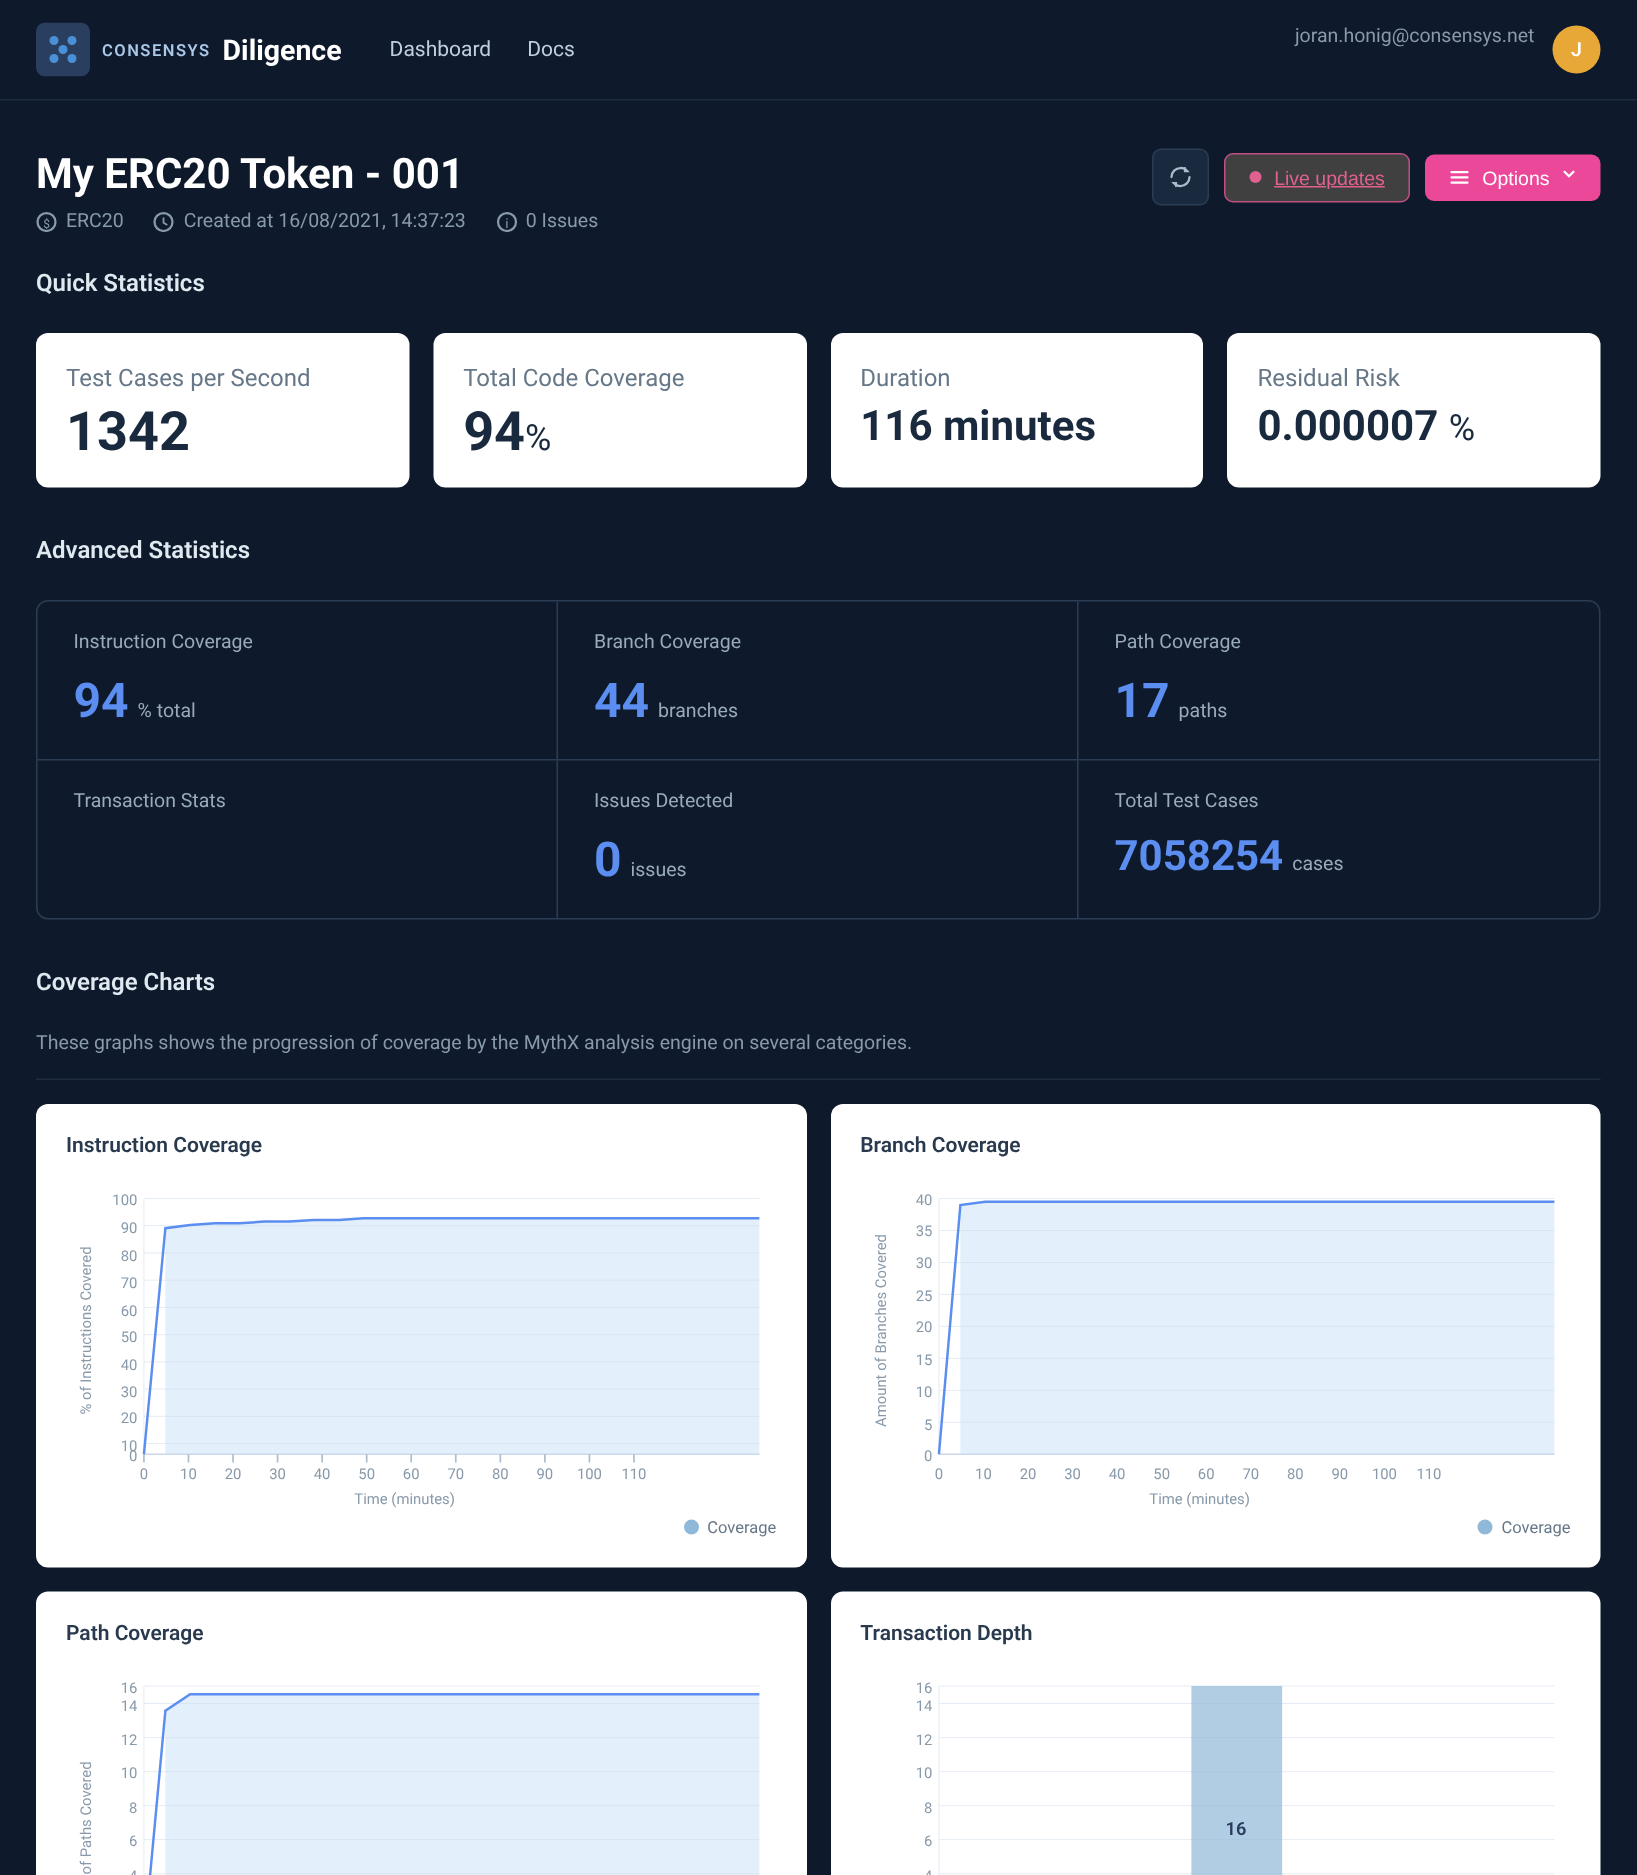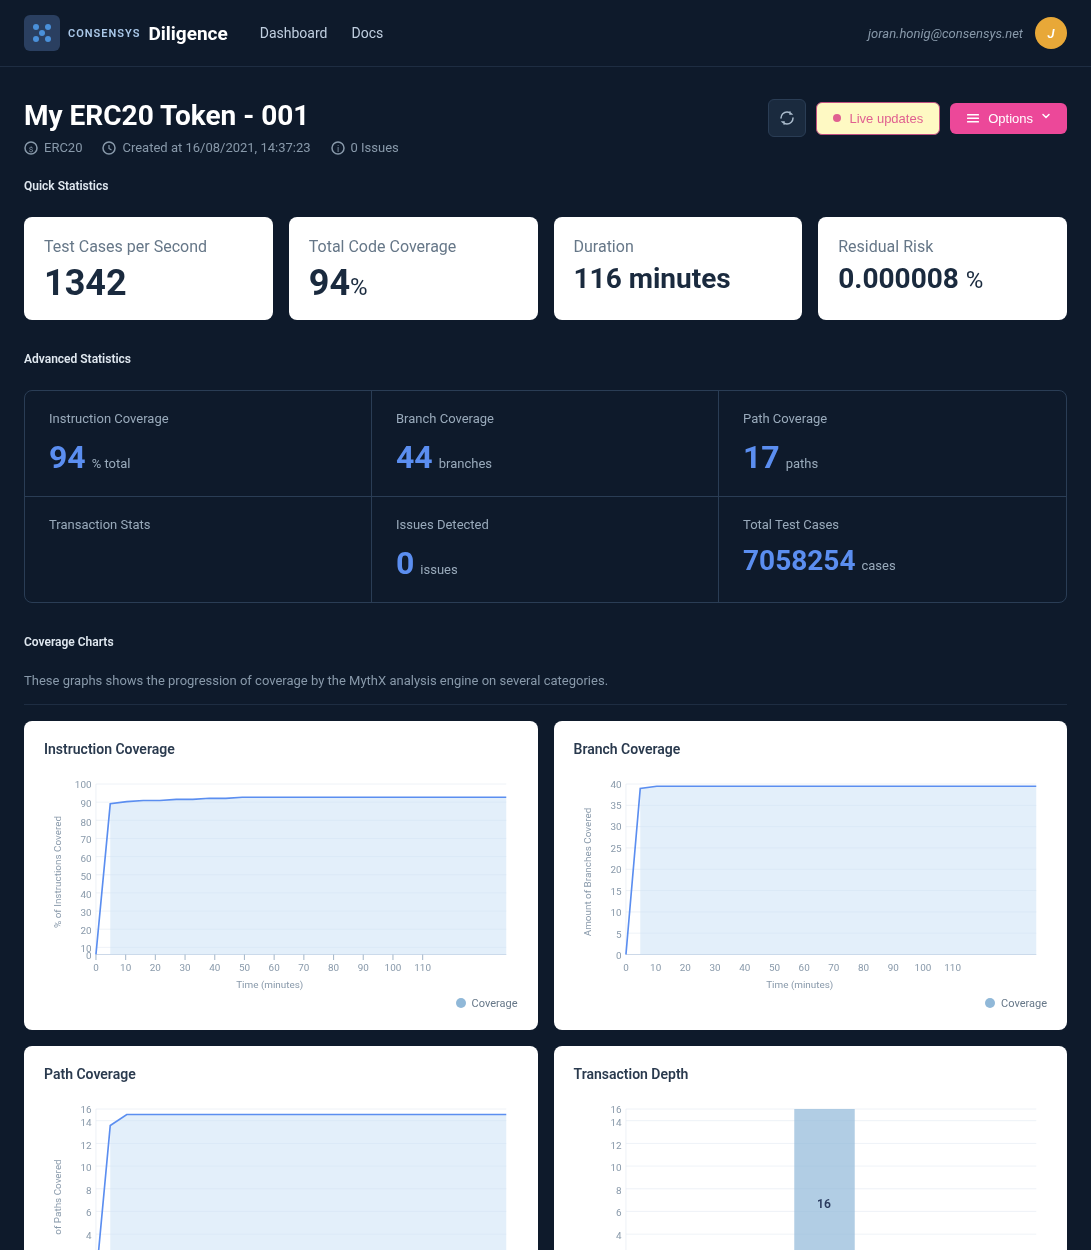--- a/index.html
+++ b/index.html
@@ -35,23 +35,21 @@
       text-align: center;
     }
     .nav-link {
       color: #c0cfe0;
       font-size: 14px;
       text-decoration: none;
       cursor: pointer;
     }
     .nav-right {
       display: flex;
-      align-items: center;
       gap: 12px;
-      font-style: italic;
     }
     .nav-email {
       color: #8899aa;
       font-size: 13px;
     }
     .avatar {
       width: 32px;
       height: 32px;
       border-radius: 50%;
       background: #e8a838;
@@ -107,26 +105,27 @@
       justify-content: center;
       cursor: pointer;
       color: #aabbcc;
       font-size: 16px;
     }
     .btn-live {
       display: flex;
       align-items: center;
       gap: 8px;
       padding: 8px 16px;
-      background: #fef9c3;
+      background: #404040;
       border: 1px solid #c05080;
       border-radius: 6px;
       color: #e06090;
       font-size: 13px;
       cursor: pointer;
+      text-decoration: underline;
     }
     .live-dot {
       width: 8px;
       height: 8px;
       border-radius: 50%;
       background: #e06090;
       animation: pulse 1.5s infinite;
     }
     @keyframes pulse {
       0%,100%{opacity:1} 50%{opacity:0.4}
@@ -137,21 +136,21 @@
       padding: 8px 16px;
       background: #ec4899;
       border: none;
       border-radius: 6px;
       color: #fff;
       font-size: 13px;
       cursor: pointer;
     }
     
     .section-title {
-      font-size: 12px;
+      font-size: 16px;
       font-weight: 600;
       color: #e0e8f0;
       margin-bottom: 16px;
       padding-bottom: 8px;
     }
     
     .stats-grid {
       display: grid;
       grid-template-columns: repeat(4, 1fr);
       gap: 16px;
@@ -382,21 +381,21 @@
       <div class="stat-card">
         <div class="stat-label">Total Code Coverage</div>
         <div class="stat-value"><span>94</span><span class="stat-unit">%</span></div>
       </div>
       <div class="stat-card">
         <div class="stat-label">Duration</div>
         <div class="stat-value" style="font-size:28px;">116 minutes</div>
       </div>
       <div class="stat-card">
         <div class="stat-label">Residual Risk</div>
-        <div class="stat-value" style="font-size:28px;"><span>0.000008</span> <span class="stat-unit">%</span></div>
+        <div class="stat-value" style="font-size:28px;"><span>0.000007</span> <span class="stat-unit">%</span></div>
       </div>
     </div>
   </div>
 
   <div class="advanced-section">
     <h2 class="section-title">Advanced Statistics</h2>
     <div class="advanced-grid">
 
       <div class="adv-cell">
         <div class="adv-label">Instruction Coverage</div>

